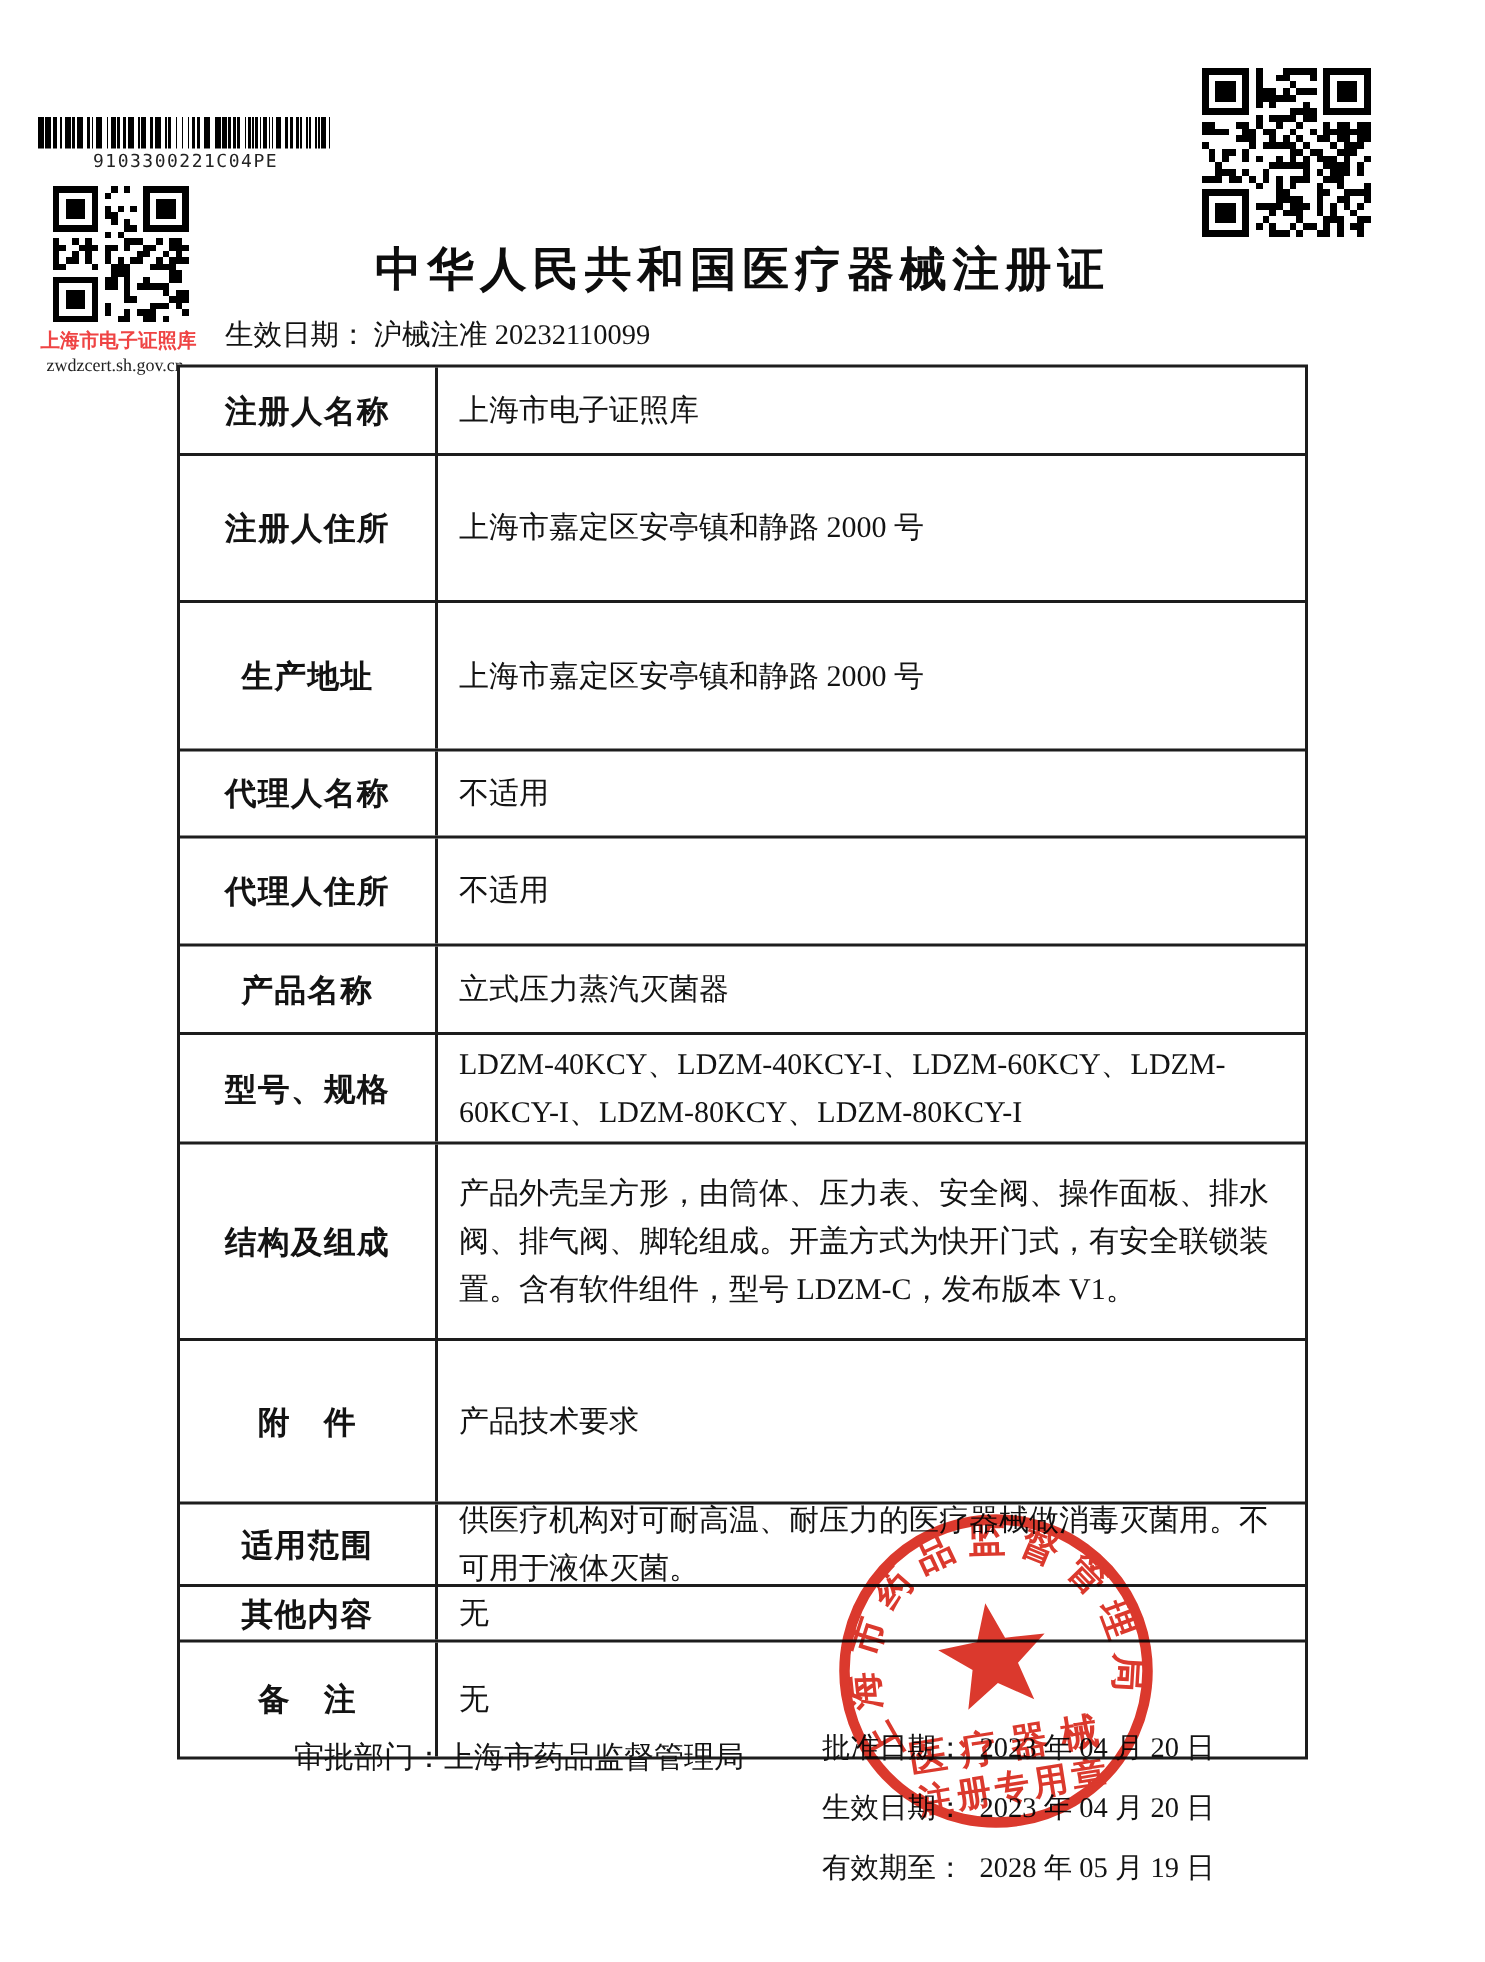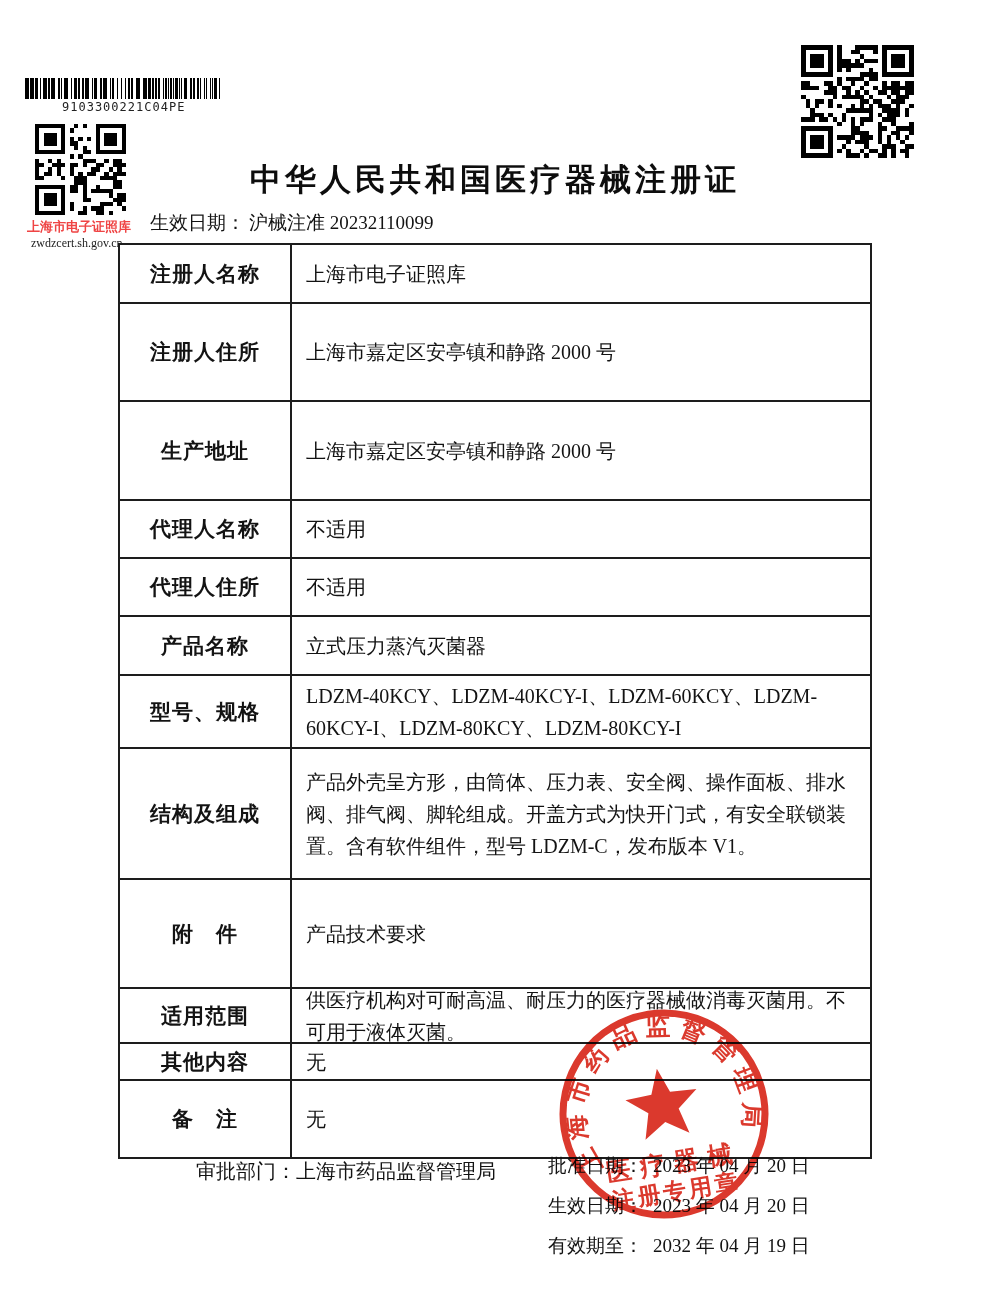--- a/index.html
+++ b/index.html
@@ -30,21 +30,21 @@
   .t-row{display:flex;box-sizing:border-box;}
   .t-row + .t-row{border-top:2px solid #1d1d1d;}
   .t-label{flex:0 0 172px;width:172px;border-right:2px solid #1d1d1d;
            display:flex;align-items:center;justify-content:center;text-align:center;
            font-family:Liberation Sans, sans-serif;font-weight:bold;
            font-size:21px;letter-spacing:1px;box-sizing:border-box;padding:2px;}
   .t-value{flex:1;display:flex;align-items:center;box-sizing:border-box;
            padding:6px 12px 6px 14px;font-size:20px;line-height:32px;}
   .t-row:nth-child(1){height:57px}  .t-row:nth-child(2){height:98px}
   .t-row:nth-child(3){height:99px}  .t-row:nth-child(4){height:58px}
-  .t-row:nth-child(5){height:58px}  .t-row:nth-child(6){height:59px}
+  .t-row:nth-child(5){height:72px}  .t-row:nth-child(6){height:59px}
   .t-row:nth-child(7){height:73px}  .t-row:nth-child(8){height:131px}
   .t-row:nth-child(9){height:109px} .t-row:nth-child(10){height:55px}
   .t-row:nth-child(11){height:37px} .t-row:nth-child(12){height:78px}
 
   
   #approval-line{top:1158px;left:196px;font-size:20px;}
   #dates-block{top:1153px;left:548px;}
   .date-line{font-size:19px;line-height:26px;margin-bottom:14px;white-space:nowrap;}
   .date-line .d-value{margin-left:10px;}
 
@@ -537,21 +537,21 @@
 <div class="abs" id="dates-block">
   <div class="date-line">
     <span class="d-label">批准日期：</span><span class="d-value">2023 年 04 月 20 日</span>
   </div>
 
   <div class="date-line">
     <span class="d-label">生效日期：</span><span class="d-value">2023 年 04 月 20 日</span>
   </div>
 
   <div class="date-line">
-    <span class="d-label">有效期至：</span><span class="d-value">2032 年 04 月 19 日</span>
+    <span class="d-label">有效期至：</span><span class="d-value">2028 年 05 月 19 日</span>
   </div>
 </div>
 
 <svg class="abs" id="seal" viewBox="-112 -112 224 224">
   <circle cx="0" cy="0" r="101" fill="none" stroke="#d8281b" stroke-width="7"></circle>
   <path id="seal-arc" fill="none" d="M -64 48 A 80 80 0 1 1 64 48"></path>
   <polygon fill="#d8281b" transform="translate(0,-8) scale(1.05)" points="0,-36 9,-12.4 34.2,-11.1 14.6,4.7 21.2,29.1 0,15.3 -21.2,29.1 -14.6,4.7 -34.2,-11.1 -9,-12.4"></polygon>
   <text font-size="25" letter-spacing="8">
     <textPath href="#seal-arc" startOffset="6">上海市药品监督管理局</textPath>
   </text>

